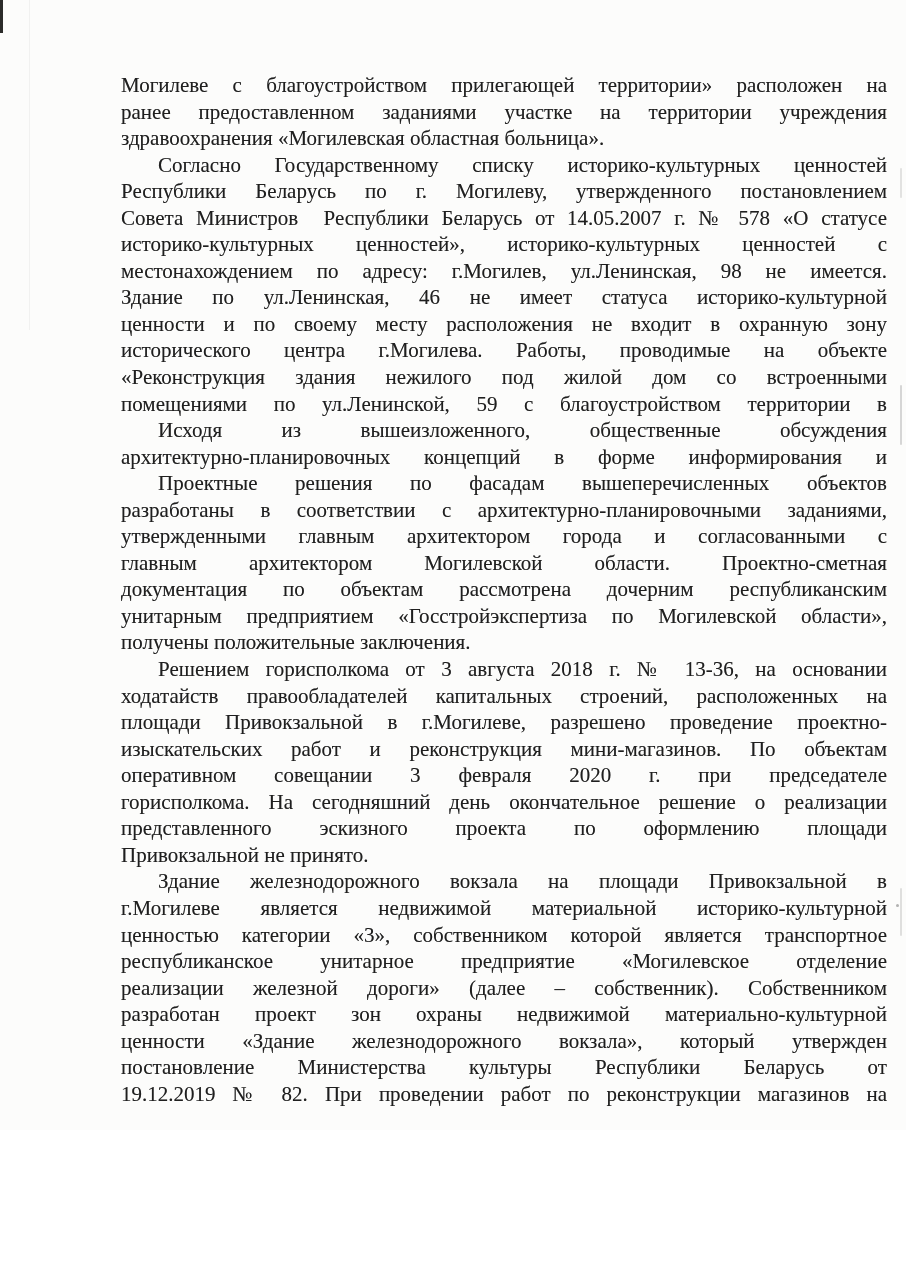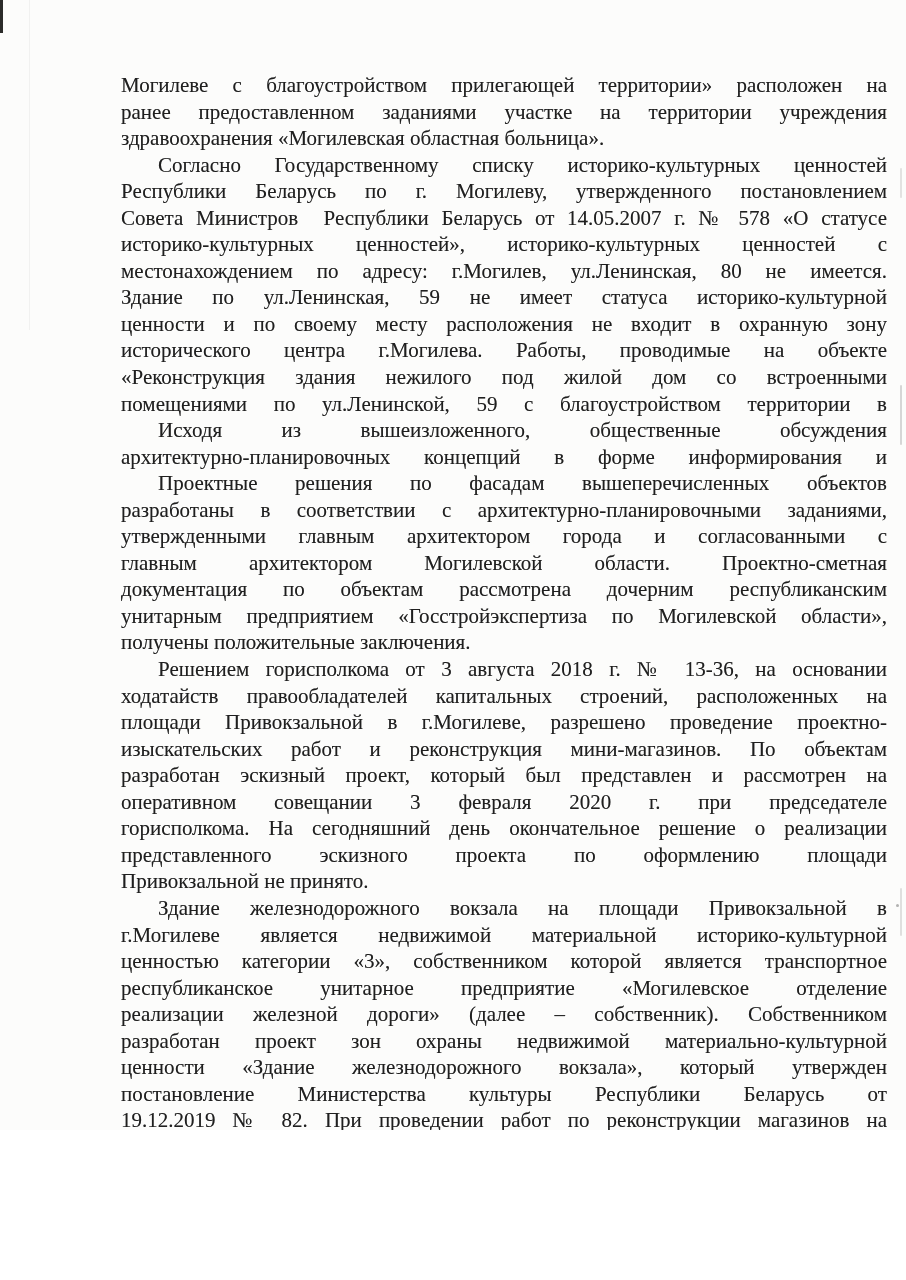--- a/index.html
+++ b/index.html
@@ -81,40 +81,39 @@
   <div class="speck b1"></div>
   <div class="speck b2"></div>
   <div class="textblock" id="textblock">
       <div class="line">Могилеве с благоустройством прилегающей территории» расположен на</div>
       <div class="line">ранее предоставленном заданиями участке на территории учреждения</div>
       <div class="line para-end">здравоохранения «Могилевская областная больница».</div>
       <div class="line indent">Согласно Государственному списку историко-культурных ценностей</div>
       <div class="line">Республики Беларусь по г. Могилеву, утвержденного постановлением</div>
       <div class="line">Совета Министров &nbsp;Республики Беларусь от 14.05.2007 г. № 578 «О статусе</div>
       <div class="line">историко-культурных ценностей», историко-культурных ценностей с</div>
-      <div class="line">местонахождением по адресу: г.Могилев, ул.Ленинская, 80 не имеется.</div>
-      <div class="line">Здание по ул.Ленинская, 59 не имеет статуса историко-культурной</div>
+      <div class="line">местонахождением по адресу: г.Могилев, ул.Ленинская, 98 не имеется.</div>
+      <div class="line">Здание по ул.Ленинская, 46 не имеет статуса историко-культурной</div>
       <div class="line">ценности и по своему месту расположения не входит в охранную зону</div>
       <div class="line">исторического центра г.Могилева. Работы, проводимые на объекте</div>
       <div class="line">«Реконструкция здания нежилого под жилой дом со встроенными</div>
       <div class="line">помещениями по ул.Ленинской, 59 с благоустройством территории в</div>
       <div class="line indent">Исходя из вышеизложенного, общественные обсуждения</div>
       <div class="line">архитектурно-планировочных концепций в форме информирования и</div>
       <div class="line indent">Проектные решения по фасадам вышеперечисленных объектов</div>
       <div class="line">разработаны в соответствии с архитектурно-планировочными заданиями,</div>
       <div class="line">утвержденными главным архитектором города и согласованными с</div>
       <div class="line">главным архитектором Могилевской области. Проектно-сметная</div>
       <div class="line">документация по объектам рассмотрена дочерним республиканским</div>
       <div class="line">унитарным предприятием «Госстройэкспертиза по Могилевской области»,</div>
       <div class="line para-end">получены положительные заключения.</div>
       <div class="line indent">Решением горисполкома от 3 августа 2018 г. № 13-36, на основании</div>
       <div class="line">ходатайств правообладателей капитальных строений, расположенных на</div>
       <div class="line">площади Привокзальной в г.Могилеве, разрешено проведение проектно-</div>
       <div class="line">изыскательских работ и реконструкция мини-магазинов. По объектам</div>
-      <div class="line">разработан эскизный проект, который был представлен и рассмотрен на</div>
       <div class="line">оперативном совещании 3 февраля 2020 г. при председателе</div>
       <div class="line">горисполкома. На сегодняшний день окончательное решение о реализации</div>
       <div class="line">представленного эскизного проекта по оформлению площади</div>
       <div class="line para-end">Привокзальной не принято.</div>
       <div class="line indent">Здание железнодорожного вокзала на площади Привокзальной в</div>
       <div class="line">г.Могилеве является недвижимой материальной историко-культурной</div>
       <div class="line">ценностью категории «3», собственником которой является транспортное</div>
       <div class="line">республиканское унитарное предприятие «Могилевское отделение</div>
       <div class="line">реализации железной дороги» (далее – собственник). Собственником</div>
       <div class="line">разработан проект зон охраны недвижимой материально-культурной</div>

